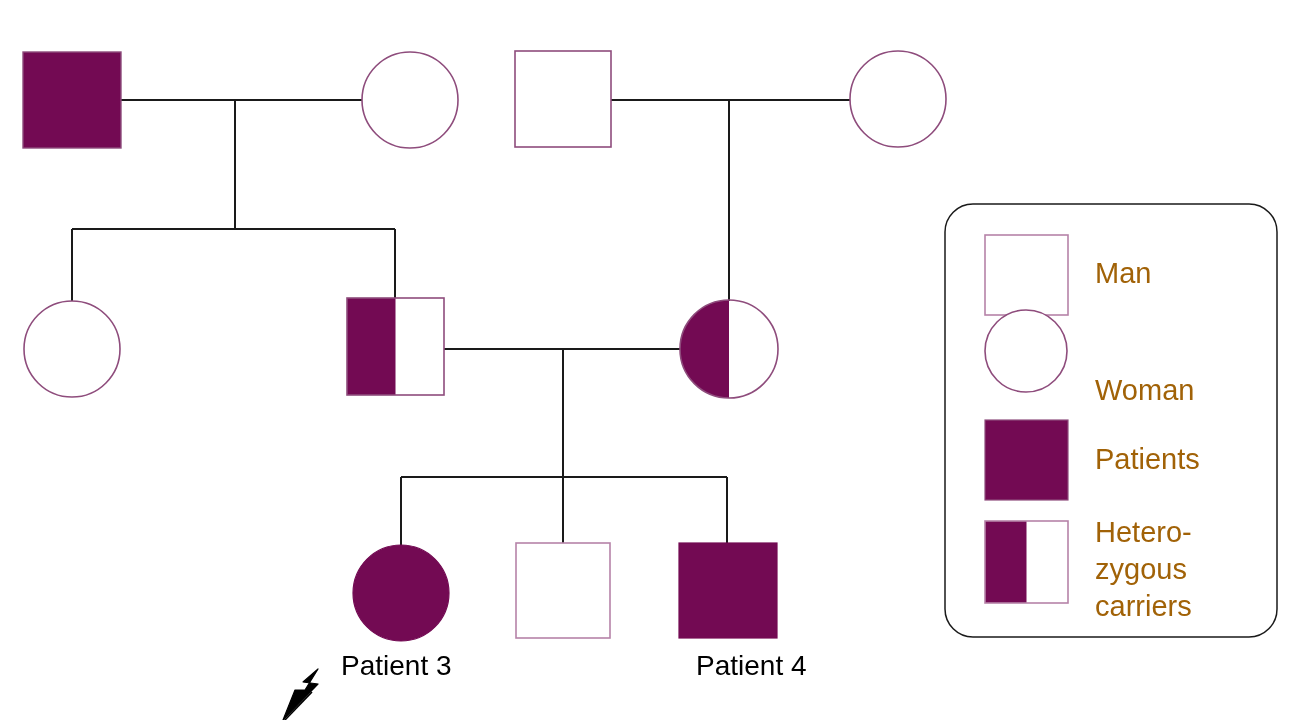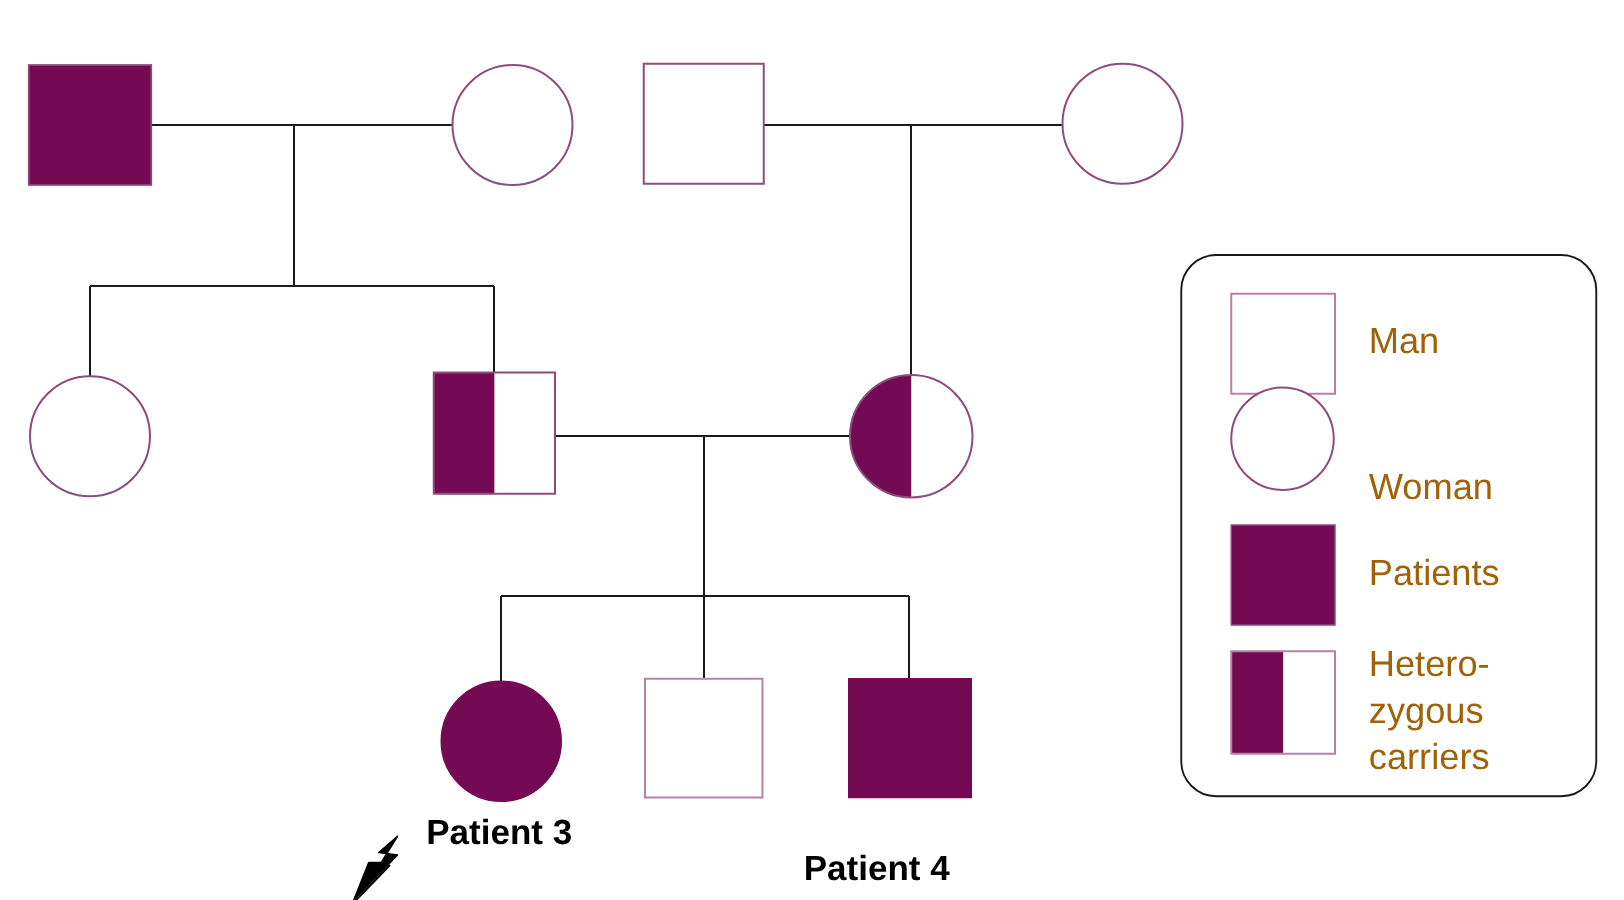--- a/index.html
+++ b/index.html
@@ -25,21 +25,20 @@
     width: 1299px;
     height: 720px;
   }
   .pedigree-label {
     position: absolute;
     font-family: "Liberation Sans", sans-serif;
     font-size: 28px;
     color: #000000;
     white-space: nowrap;
     letter-spacing: 0px;
-    font-weight: bold;
   }
   .legend-label {
     position: absolute;
     font-family: "Liberation Sans", sans-serif;
     font-size: 29px;
     color: #a16207;
     white-space: nowrap;
     line-height: 37px;
   }
 </style>
@@ -119,21 +118,21 @@
     </g>
 
     <g>
       <path d="M 283 720 L 318 684 L 303 682 L 318 669 L 305 690 L 295 690 Z" fill="#000000" stroke="#000000" stroke-width="1.2" stroke-linejoin="round"></path>
       <line x1="283" y1="722" x2="312" y2="692" stroke="#000000" stroke-width="1.6"></line>
     </g>
   </svg>
 
   <div class="pedigree-label" style="left:341px; top:650px;">Patient 3</div>
 
-  <div class="pedigree-label" style="left:643px; top:650px;margin-top:29px;">Patient 4</div>
+  <div class="pedigree-label" style="left:696px; top:650px;">Patient 4</div>
 
   <div class="legend-label" style="left:1095px; top:255px;">Man</div>
 
   <div class="legend-label" style="left:1095px; top:335px;margin-top:37px;">Woman</div>
 
   <div class="legend-label" style="left:1095px; top:441px;">Patients</div>
 
   <div class="legend-label" style="left:1095px; top:514px;">
     <div>Hetero-</div>
     <div>zygous</div>

